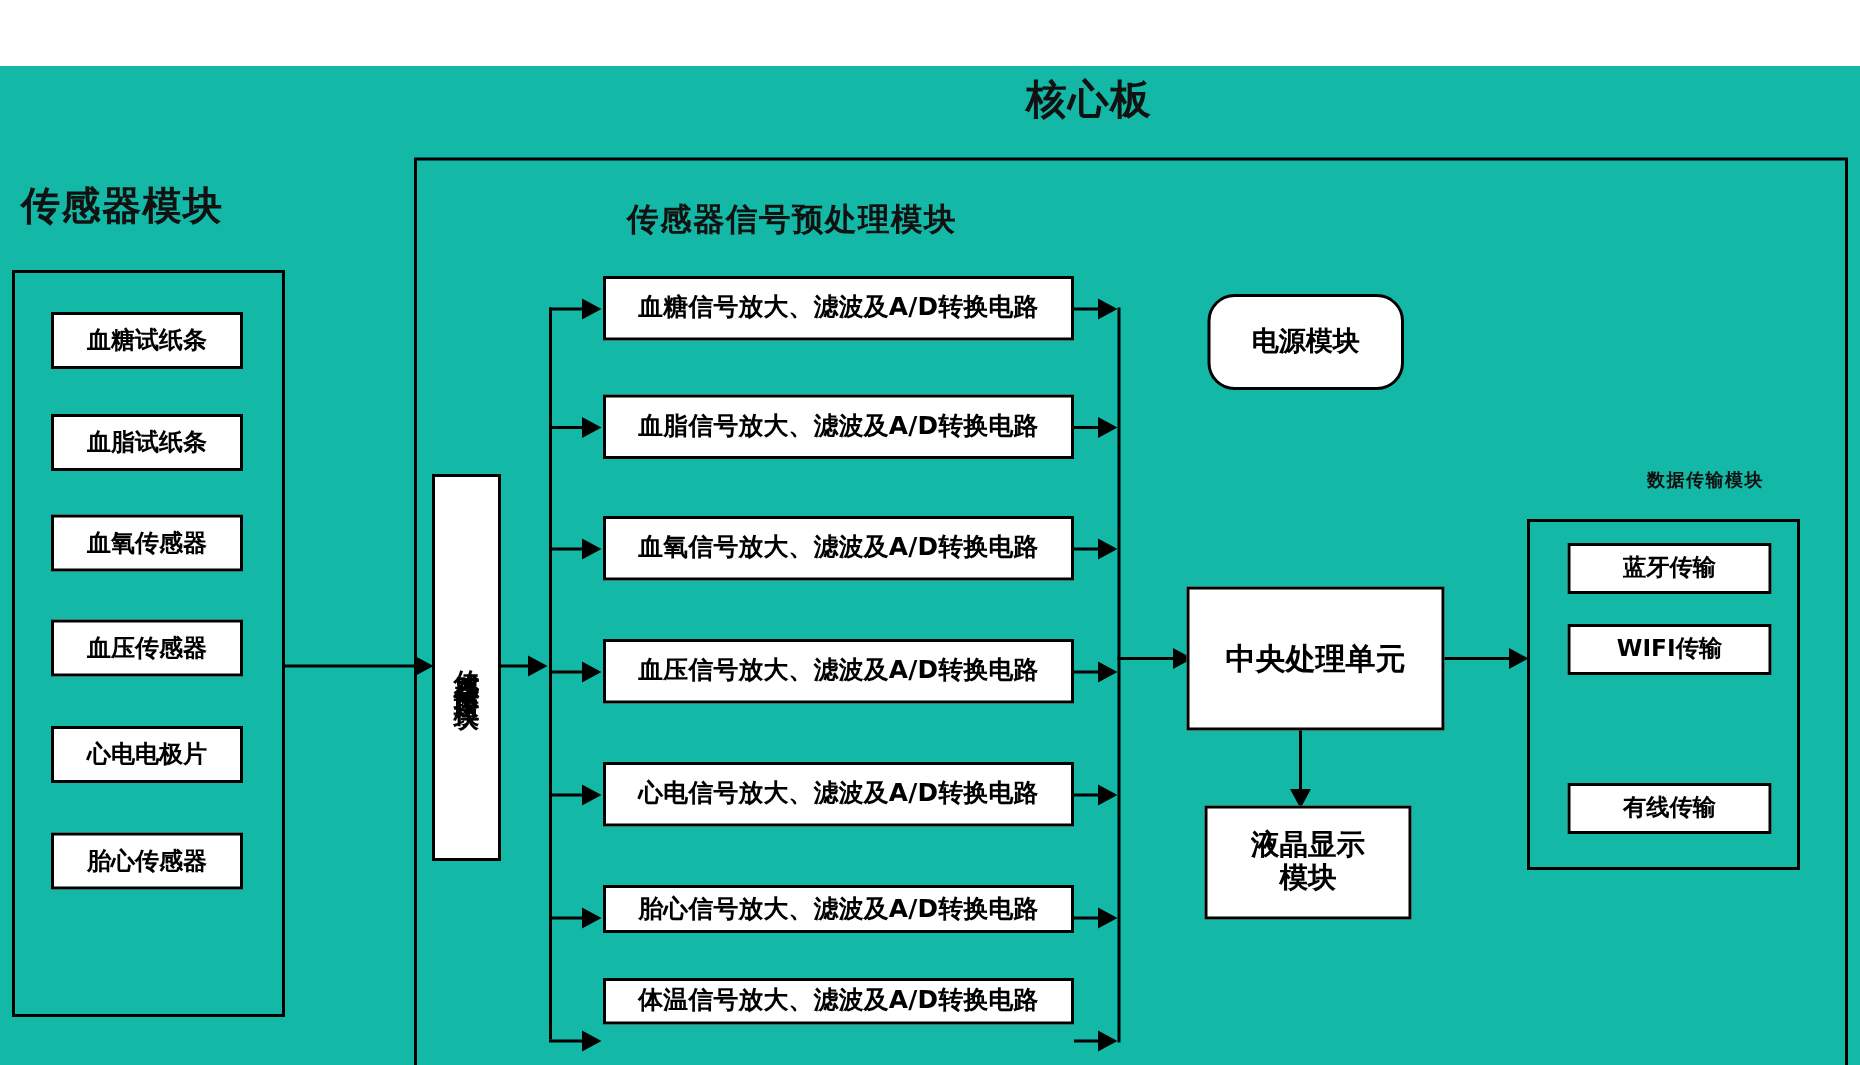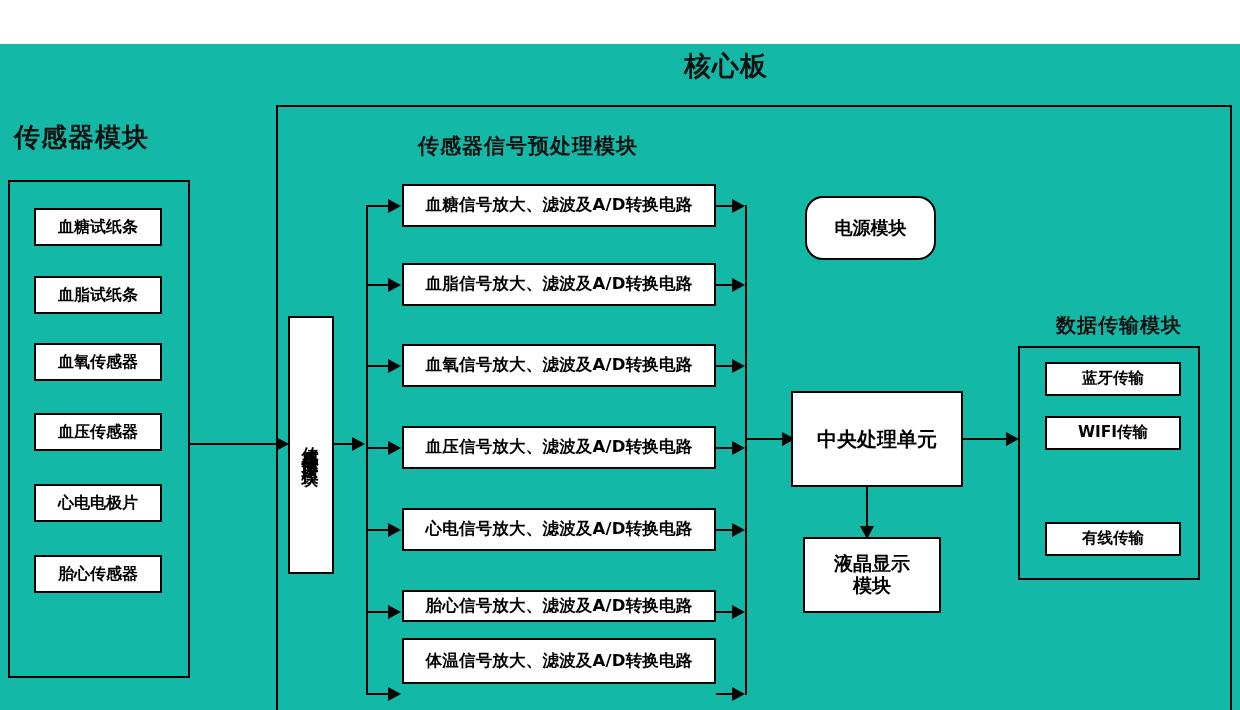--- a/index.html
+++ b/index.html
@@ -85,21 +85,21 @@
 <body>
 
 <div id="root">
 
   <div class="title" style="left:684px; top:4px; font-size:27px;">核心板</div>
 
   <div class="title" style="left:14px; top:76px; font-size:26px;">传感器模块</div>
 
   <div class="title" style="left:418px; top:88px; font-size:21px;">传感器信号预处理模块</div>
 
-  <div class="title" style="left:1056px; top:268px; font-size:20px;">数据传输模块</div>
+  <div class="title" style="left:1098px; top:268px; font-size:12px;">数据传输模块</div>
 
   <div class="frame" style="left:276px; top:61px; width:956px; height:641px;"></div>
 
   <div class="frame" style="left:8px; top:136px; width:182px; height:498px;"></div>
 
   <div class="box sensor-item" style="left:34px; top:164px; width:128px; height:38px;">
     <span>血糖试纸条</span>
   </div>
   <div class="box sensor-item" style="left:34px; top:299px; width:128px; height:38px;">
     <span>血氧传感器</span>
@@ -161,21 +161,21 @@
   </div>
   <div class="box pre-item" style="left:402px; top:382px; width:314px; height:43px;">
     <span>血压信号放大、滤波及A/D转换电路</span>
   </div>
   <div class="box pre-item" style="left:402px; top:464px; width:314px; height:43px;">
     <span>心电信号放大、滤波及A/D转换电路</span>
   </div>
   <div class="box pre-item" style="left:402px; top:546px; width:314px; height:32px;">
     <span>胎心信号放大、滤波及A/D转换电路</span>
   </div>
-  <div class="box pre-item" style="left:402px; top:594px; width:314px; height:46px;">
+  <div class="box pre-item" style="left:402px; top:608px; width:314px; height:31px;">
     <span>体温信号放大、滤波及A/D转换电路</span>
   </div>
 
   <div class="line hline" style="left:716px; top:161px; width:16px;"></div>
   <div class="arrow-r" style="left:732px; top:155px;"></div>
 
   <div class="line hline" style="left:716px; top:240px; width:16px;"></div>
   <div class="arrow-r" style="left:732px; top:234px;"></div>
 
   <div class="line hline" style="left:716px; top:321px; width:16px;"></div>

